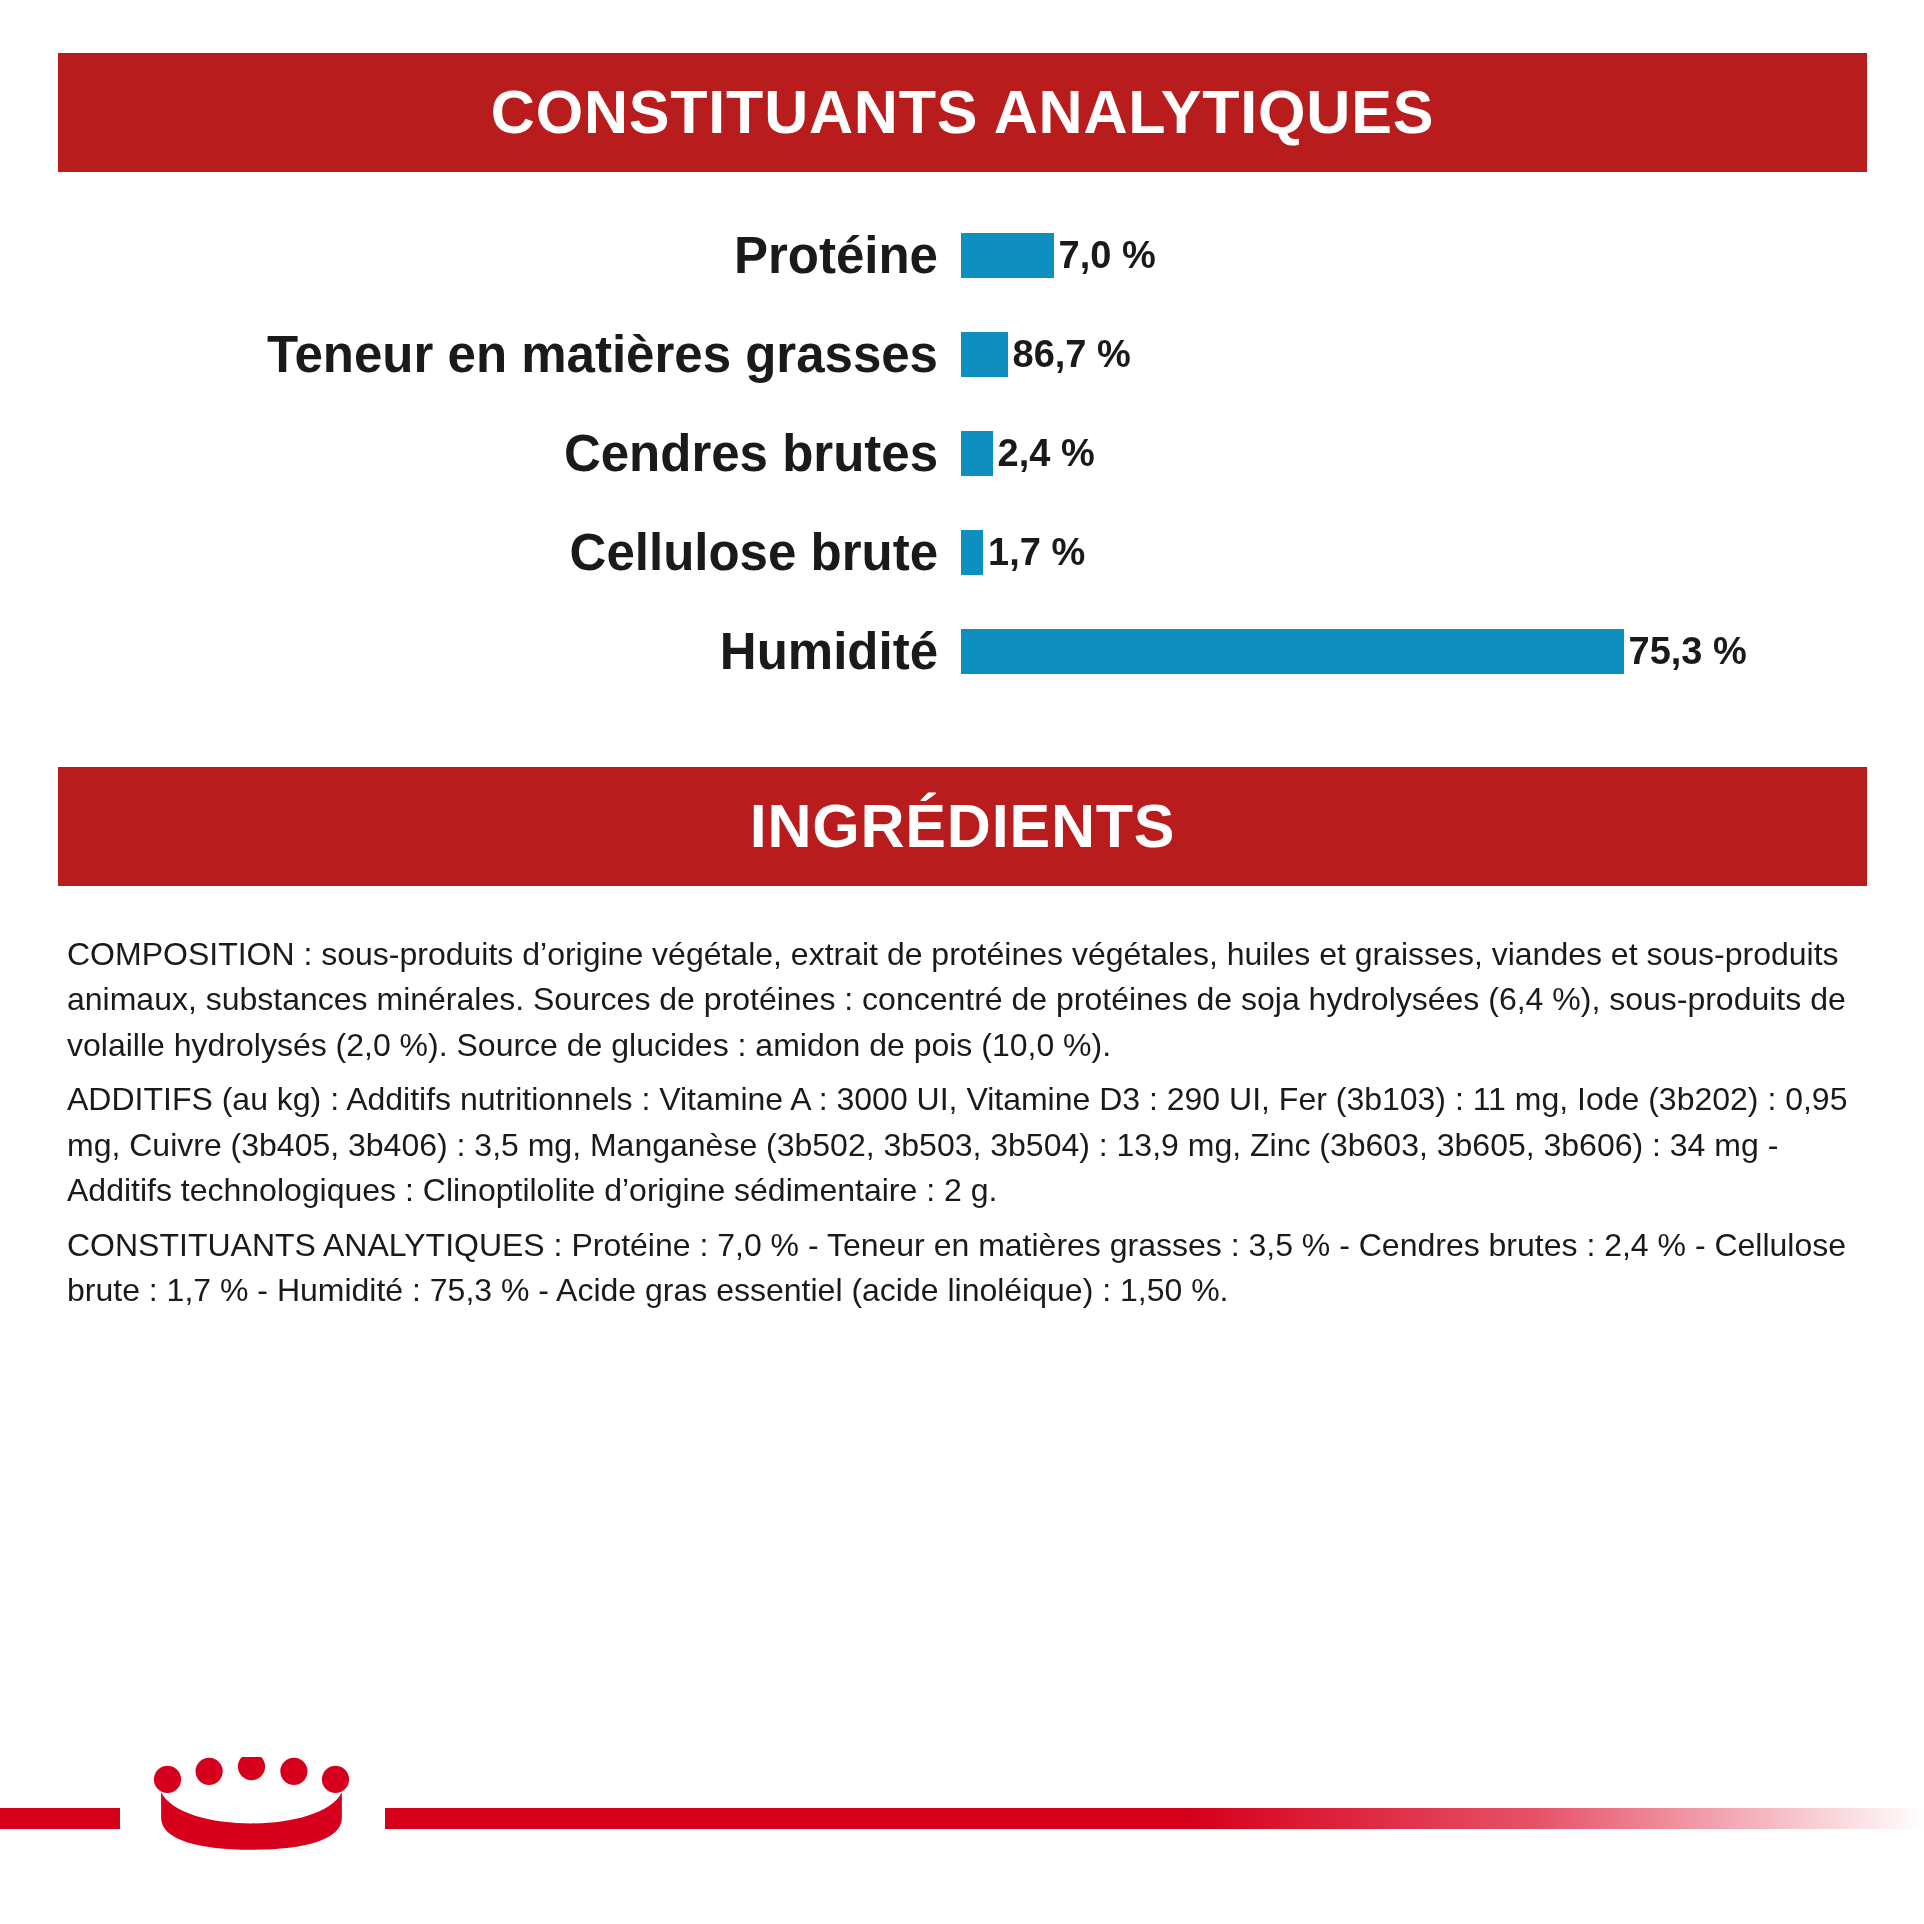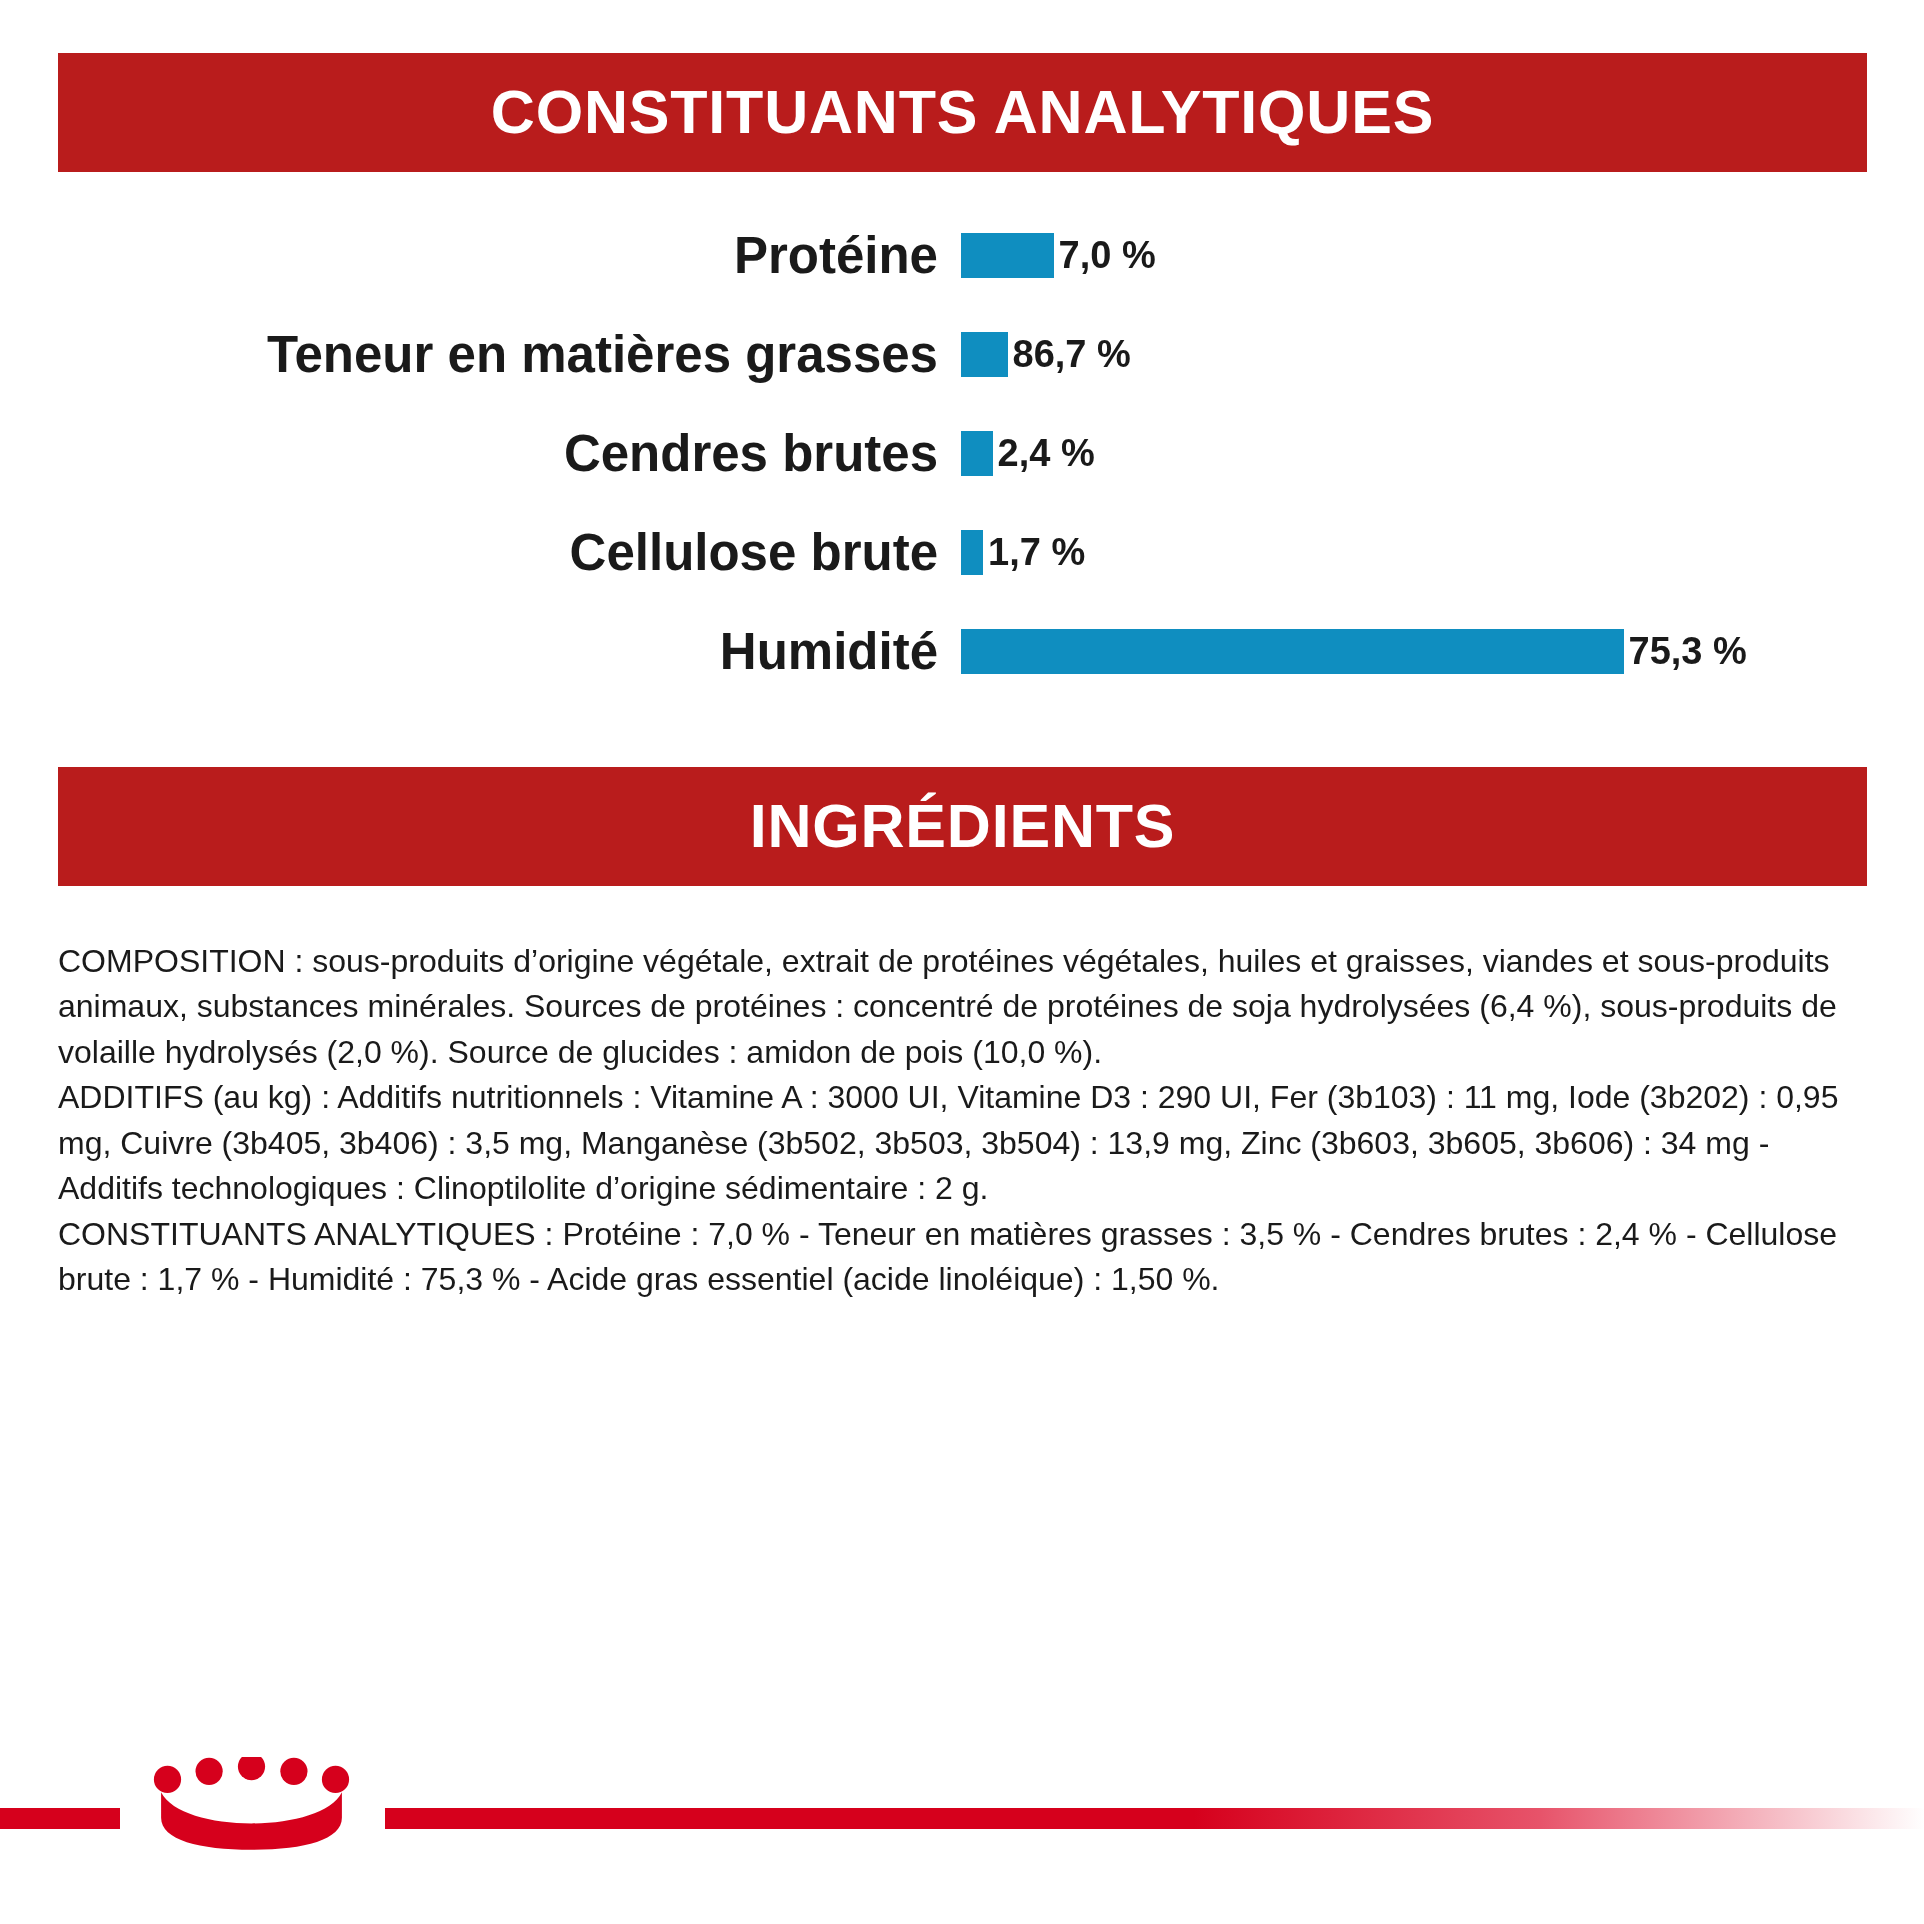--- a/index.html
+++ b/index.html
@@ -31,21 +31,21 @@
     font-weight: 700;
     letter-spacing: 0.8px;
   }
   .banner-analytical {
     margin: 53px 58px 0 58px;
     height: 119px;
     line-height: 119px;
     font-size: 61px;
   }
   .banner-ingredients {
-    margin: 0 58px 16px 58px;
+    margin: 0 58px 0 58px;
     height: 119px;
     line-height: 119px;
     font-size: 61px;
   }
 
   
   .constituents {
     margin: 45px 0 0 0;
     padding: 0 48px 0 48px;
     display: flex;
@@ -86,21 +86,21 @@
 
   
   .ingredients-block {
     margin: 37px 58px 0 58px;
     font-size: 32px;
     line-height: 1.42;
     color: #1a1a1a;
     font-family: "Liberation Sans", sans-serif;
   }
   .ingredients-block p {
-    margin: 0;
+    margin: 9px;
   }
 
   
   .footer {
     position: absolute;
     left: 0;
     right: 0;
     bottom: 69px;
     height: 104px;
   }

